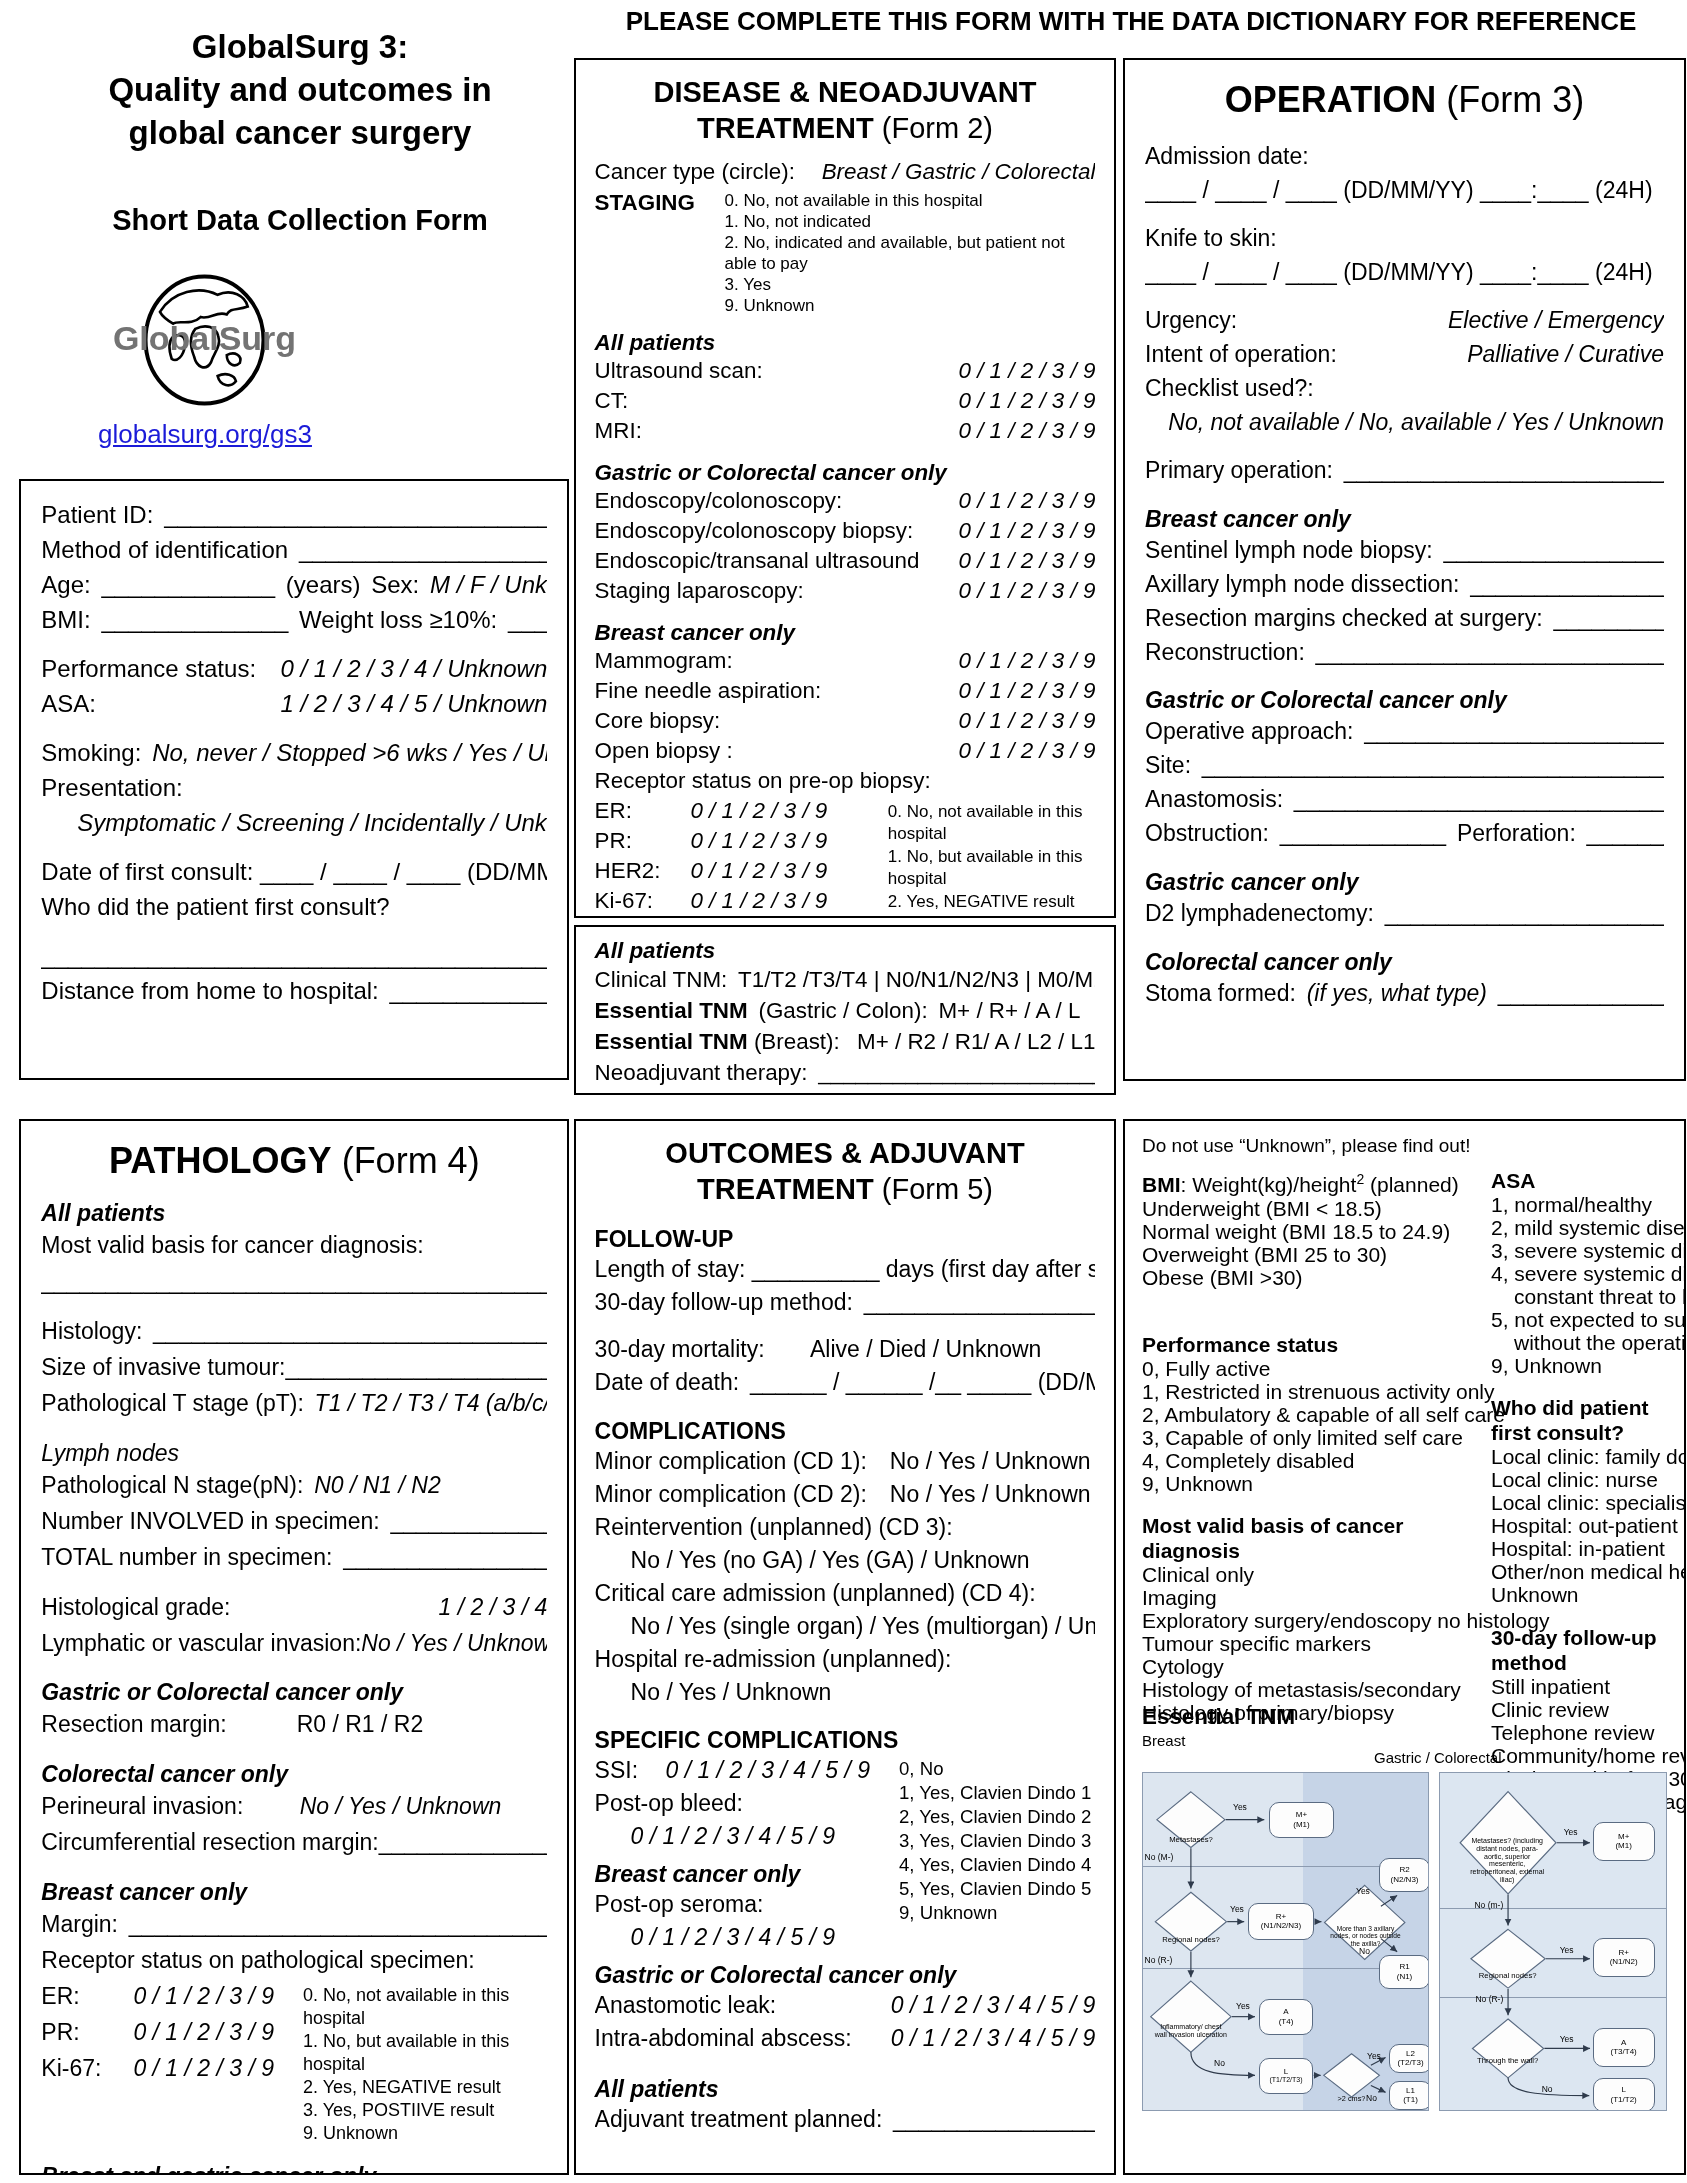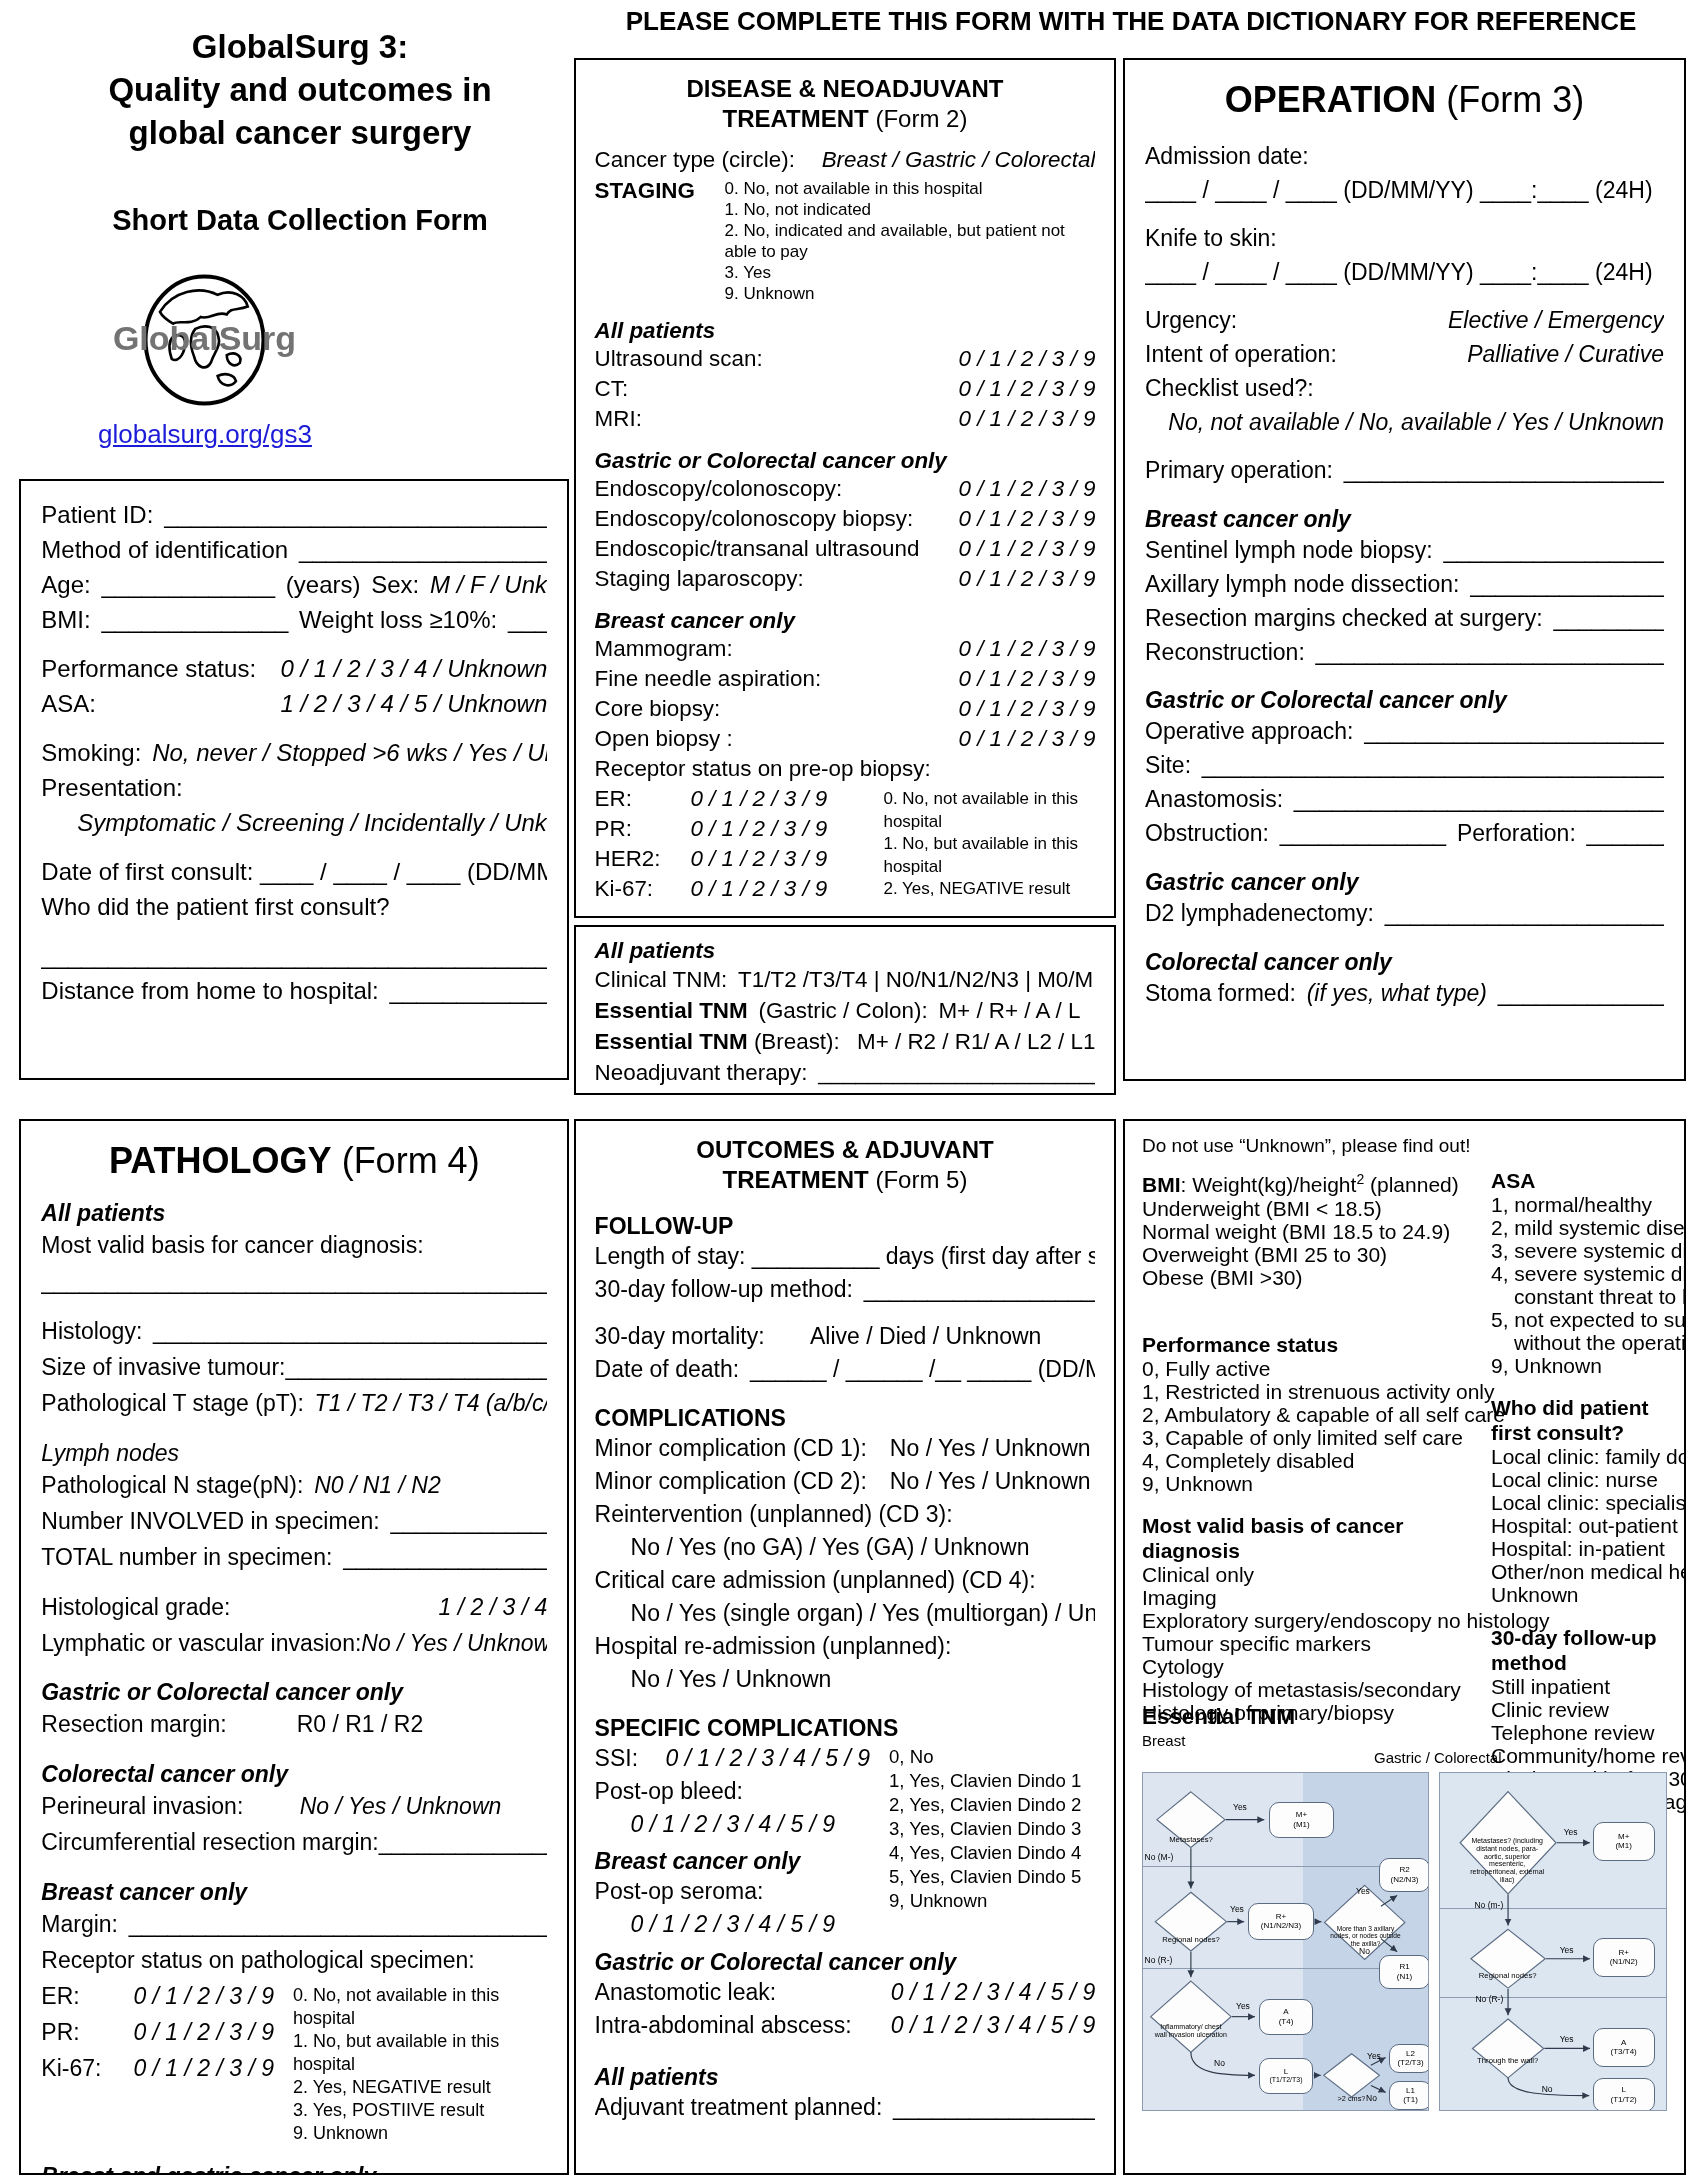--- a/index.html
+++ b/index.html
@@ -15,21 +15,21 @@
   .brand-sub {font-weight:bold; font-size:29px; margin-top:49px;}
   .globe-wrap {position:relative; width:131px; height:138px; margin:34px 0 0 96px;}
   .globe-wrap svg {display:block;}
   .logo-text {position:absolute; left:50%; top:48px; transform:translateX(-50%); font-size:34px; font-weight:bold; color:#737373; white-space:nowrap;}
   .brand-link {width:216px; margin:10.8px 0 0 54px; text-align:center; font-size:26px; color:#1B1BD8; text-decoration:underline; cursor:pointer;}
 
   
   .box {position:absolute; background:#fff; border:2.3px solid #000; padding:15.5px 20px; overflow:hidden;}
   .btitle {text-align:center; font-size:36px; margin:3.1px 0 18.6px;}
   .btitle .tb {font-weight:bold;}
-  .btitle2 {text-align:center; font-size:24px; line-height:1.25; margin:1.5px 0 10.8px;}
+  .btitle2 {text-align:center; font-size:29px; line-height:1.25; margin:1.5px 0 10.8px;}
   .btitle2 .tb {font-weight:bold;}
   .row {display:flex; justify-content:space-between; align-items:baseline; white-space:nowrap; overflow:hidden;}
   .row.in {justify-content:flex-start; gap:10.8px;}
   .right {margin-left:auto; text-align:right;}
   .it {font-style:italic;}
   .bd {font-weight:bold;}
   .sec {font-weight:bold; font-style:italic; margin-top:18.6px;}
   .subsec {font-style:italic; margin-top:18.6px;}
   .sp {height:14px;}
   .ind {padding-left:36px;}
@@ -49,21 +49,21 @@
   .f4 .row {line-height:36px;}
   .f5 {left:574px; top:1119px; width:542px; height:1056px; font-size:23px; padding:12.4px 18.6px;}
   .f5 .row {line-height:33px;}
   .f5 .sec {margin-top:7.7px;}
 
   .staging {display:flex; margin-top:3.1px;}
   .staging .slab {font-weight:bold; width:130px; font-size:22.4px;}
   .staging .sopts {flex:1; font-size:17px; line-height:21px;}
 
   .rlab {display:inline-block; width:85px;}
-  .split {display:flex; gap:19px;}
+  .split {display:flex; gap:29px;}
   .f2 .split .lcol {width:56%;}
   .f2 .split .rcol {width:44%; font-size:17px; line-height:22.4px; padding-top:4.6px;}
   .f4 .split .lcol {width:46%;}
   .f4 .split .rcol {width:54%; font-size:18px; line-height:23px; padding-top:6.2px;}
   .f5 .split .lcol {width:55%;}
   .f5 .split .rcol {width:45%; font-size:18.6px; line-height:24px; padding-top:3.1px;}
 
   
   .nt {left:1123px; top:1119px; width:563px; height:1056px; font-size:21px; padding:10.8px 17px;}
   .nt-title {font-size:42px; font-weight:bold;}

